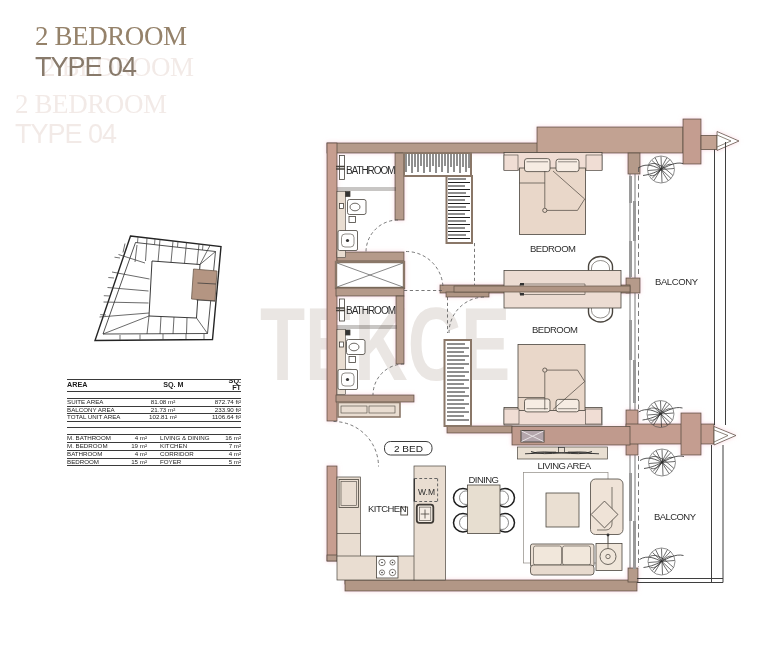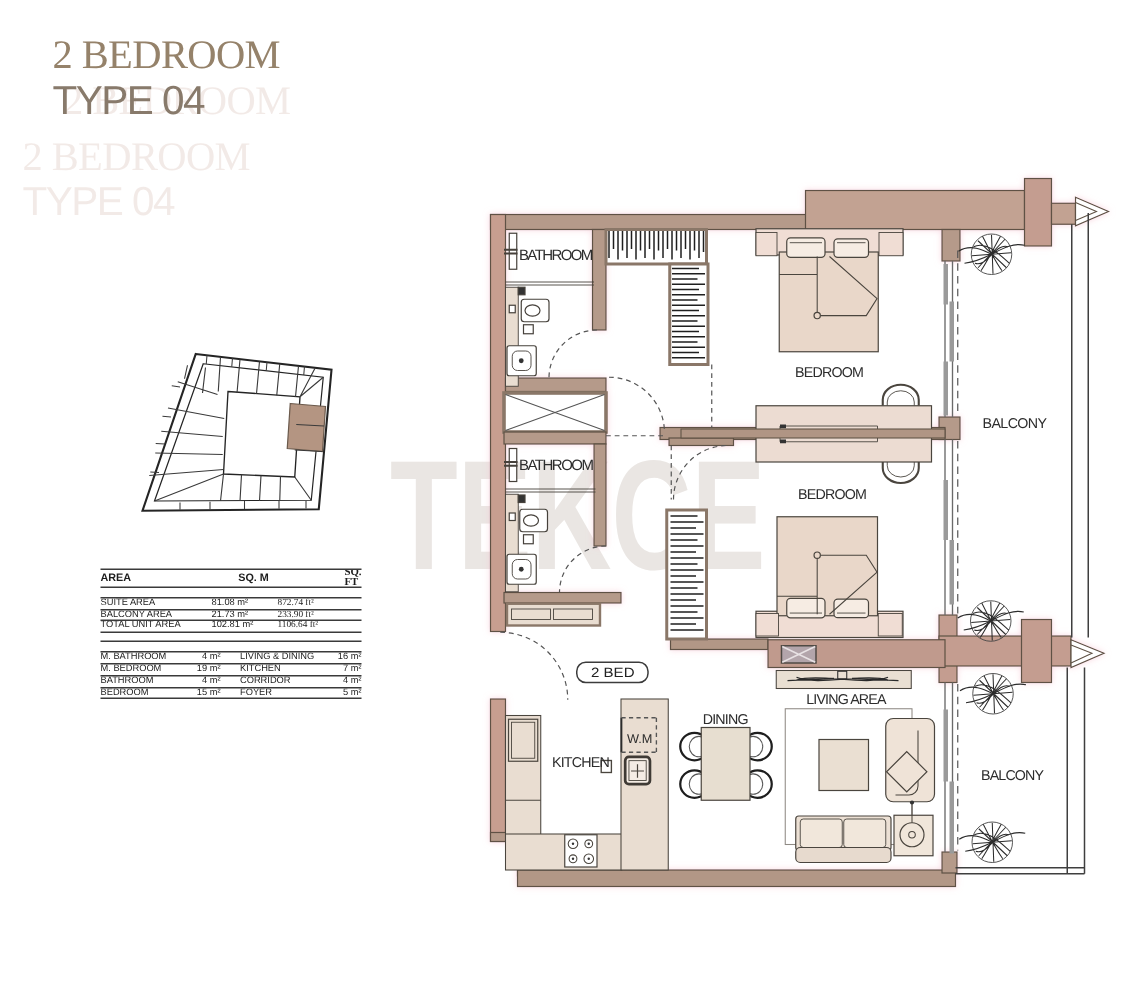--- a/index.html
+++ b/index.html
@@ -10,21 +10,21 @@
   .ttl2{position:absolute;left:35px;top:52px;font-family:"Liberation Sans",sans-serif;
         font-size:27px;color:#887a6b;letter-spacing:-1px;}
   .ghost{position:absolute;color:#c6a294;opacity:0.22;}
   .g1{left:42px;top:52px;font-family:"Liberation Serif",serif;font-size:27px;letter-spacing:-0.4px;}
   .g2{left:15px;top:89px;font-family:"Liberation Serif",serif;font-size:27px;letter-spacing:-0.4px;}
   .g3{left:15px;top:119px;font-family:"Liberation Sans",sans-serif;font-size:27px;letter-spacing:-1px;}
   
   #tbl{position:absolute;left:67px;top:379px;width:174px;font-size:6.2px;line-height:6.8px;color:#1d1d1d;}
   .ln{border-bottom:0.8px solid #3a3a3a;}
   .row{display:flex;align-items:center;overflow:hidden;}
-  .c1{width:74px;} .c2{width:44px;text-align:left;} .c3{flex:1;text-align:left;font-family:Liberation Serif, serif;}
+  .c1{width:74px;} .c2{width:44px;text-align:center;} .c3{flex:1;text-align:right;}
   .d1{width:56px;} .d2{width:24px;text-align:right;} .d3{width:64px;padding-left:13px;box-sizing:border-box;} .d4{flex:1;text-align:right;white-space:nowrap;}
 </style>
 </head>
 <body>
 <div id="page">
 
   <div style="position:absolute;left:260px;top:285px;font-family:'Liberation Sans',sans-serif;font-weight:bold;font-size:104px;color:#eae6e3;transform:scaleX(0.71);transform-origin:0 0;white-space:nowrap;">TEKCE</div>
 
   <div class="ghost g1">2 BEDROOM</div>
 

